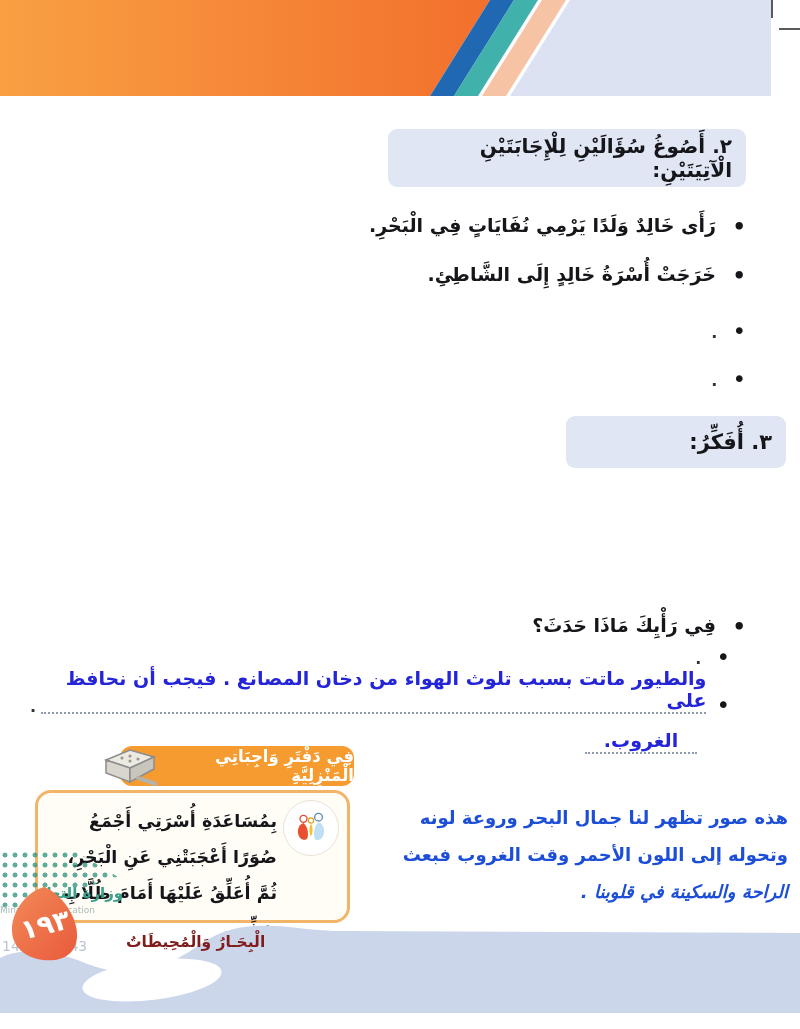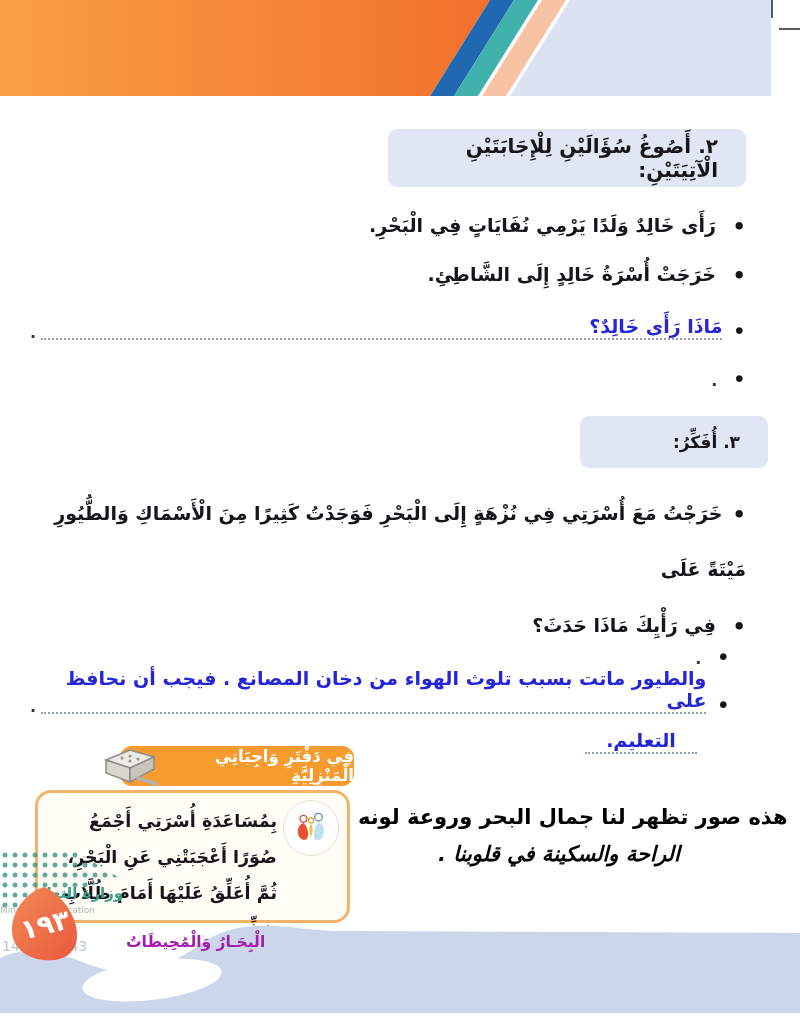--- a/index.html
+++ b/index.html
@@ -12,24 +12,24 @@
   .abs { position:absolute; }
 
   
   #header-band { left:0; top:10; width:771px; height:96px; }
   .crop-v { left:771px; top:0; width:2px; height:18px; background:#5a5a5a; }
   .crop-h { left:779px; top:28px; width:21px; height:2px; background:#5a5a5a; }
 
   
   .heading-box {
     background:#e0e6f3; border-radius:9px; display:flex; align-items:center;
-    padding:0 28px; color:#15151a; font-weight:bold;
+    padding:0 14px; color:#15151a; font-weight:bold;
   }
   #s2-heading { left:388px; top:129px; width:358px; height:58px; font-size:20px; }
-  #s3-heading { left:580px; top:416px; width:188px; height:52px; font-size:17px; }
+  #s3-heading { left:566px; top:416px; width:220px; height:52px; font-size:21px; }
 
   
   .bullet-row { left:30px; width:716px; text-align:right; color:#15151a; font-weight:bold; font-size:19px; }
   .bullet-row .dot { font-size:21px; margin-left:10px; vertical-align:middle; }
   .para { line-height:54px; }
 
   
   .answer-row { display:flex; align-items:flex-end; direction:rtl; }
   .answer-dot { font-size:23px; color:#15151a; margin-left:10px; line-height:1; transform:translateY(3px); }
   .answer-line {
@@ -52,35 +52,35 @@
     border:3px solid #f2b469; border-radius:16px; padding:10px 70px 8px 10px;
     color:#15151a; font-weight:bold; font-size:17.5px; line-height:36px; text-align:right;
   }
   #family-badge {
     left:283px; top:800px; width:56px; height:56px; background:#ffffff;
     border:1.5px solid #e9e2d4; border-radius:50%; display:flex;
     align-items:center; justify-content:center; z-index:3;
   }
 
   
-  #student-note { left:358px; top:799px; width:430px; color:#000000; font-weight:bold; font-size:21px; line-height:37px; text-align:left; }
+  #student-note { left:358px; top:799px; width:430px; color:#1d4ed8; font-weight:bold; font-size:18px; line-height:37px; text-align:right; }
   #student-note .l3 { padding-left:0; margin-left:80px;font-style:italic; }
 
   
   #wm-dots {
     left:0; top:850px; width:118px; height:64px; z-index:1;
     background-image:radial-gradient(circle, rgba(58,150,132,0.8) 2.2px, transparent 2.8px);
     background-size:10px 10px;
     clip-path:polygon(0 4%, 62% 0, 100% 42%, 50% 72%, 0 100%);
   }
   #wm-ar { left:28px; top:884px; color:#3aa08b; font-size:15px; font-weight:bold; z-index:1; }
   #wm-en { left:0px; top:905px; color:#a8bdb7; font-size:9px; z-index:1; direction:ltr; }
   #wm-years { left:2px; top:938px; color:#b9c4d6; font-size:14px; z-index:2; direction:ltr; }
   #footer-wave { left:0; top:918px; width:800px; height:95px; z-index:2; }
-  #footer-title { left:126px; top:933px; color:#a21caf; font-weight:bold; font-size:15.5px; z-index:3; }
+  #footer-title { left:126px; top:933px; color:#7f1d1d; font-weight:bold; font-size:15.5px; z-index:3; }
   #page-blob { left:6px; top:884px; width:78px; height:80px; z-index:4; }
   #page-num {
     left:6px; top:884px; width:78px; height:80px; z-index:5; color:#ffffff;
     font-size:27px; font-weight:bold; display:flex; align-items:center; justify-content:center;
     transform:rotate(-14deg);
   }
 </style>
 </head>
 <body>
 
@@ -112,59 +112,53 @@
     <span class="dot">•</span>
     <span>رَأَى خَالِدٌ وَلَدًا يَرْمِي نُفَايَاتٍ فِي الْبَحْرِ.</span>
   </div>
   <div class="abs bullet-row" style="top:263px;">
     <span class="dot">•</span>
     <span>خَرَجَتْ أُسْرَةُ خَالِدٍ إِلَى الشَّاطِئِ.</span>
   </div>
 
   <div class="abs answer-row" style="left:30px; top:304px; width:716px; height:36px;">
     <span class="answer-dot">•</span>
-    <div class="answer-line pad-mid">
-      <span class="inner">مَاذَا رَأَى خَالِدٌ؟</span>
-    </div>
     <span class="answer-end">.</span>
   </div>
   <div class="abs answer-row" style="left:30px; top:352px; width:716px; height:36px;">
     <span class="answer-dot">•</span>
     <span class="answer-end">.</span>
   </div>
 
   <div class="abs heading-box" id="s3-heading">
     <span>٣. أُفَكِّرُ:</span>
   </div>
 
   <div class="abs bullet-row para" style="top:486px;">
-    <div>
-      <span class="dot">•</span><span>خَرَجْتُ مَعَ أُسْرَتِي فِي نُزْهَةٍ إِلَى الْبَحْرِ فَوَجَدْتُ كَثِيرًا مِنَ الْأَسْمَاكِ وَالطُّيُورِ مَيْتَةً عَلَى</span>
-    </div>
   </div>
 
   <div class="abs bullet-row" style="top:614px;">
     <span class="dot">•</span>
     <span>فِي رَأْيِكَ مَاذَا حَدَثَ؟</span>
   </div>
 
   <div class="abs answer-row" style="left:30px; top:630px; width:700px; height:36px;">
     <span class="answer-dot">•</span>
     <span class="answer-end">.</span>
   </div>
   <div class="abs answer-row" style="left:30px; top:678px; width:700px; height:36px;">
     <span class="answer-dot">•</span>
     <div class="answer-line">
       <span>والطيور ماتت بسبب تلوث الهواء من دخان المصانع . فيجب أن نحافظ على</span>
     </div>
     <span class="answer-end">.</span>
   </div>
   <div class="abs" style="left:585px; top:720px; width:112px; height:34px;">
     <div class="answer-line" style="text-align:center; height:100%; display:flex; align-items:flex-end; justify-content:center;">
-      <span>التعليم.</span>
+      <span>الغروب.</span>
     </div>
   </div>
 
   <div class="abs" id="hw-tab">
     <span>فِي دَفْتَرِ وَاجِبَاتِي الْمَنْزِلِيَّةِ</span>
   </div>
   <div class="abs" id="hw-icon">
     <svg width="72" height="52" viewBox="0 0 72 52">
       <path d="M14,20 L38,10 L62,17 L38,28 Z" fill="#eceae3" stroke="#8d8d8d" stroke-width="1.5"></path>
       <path d="M14,20 L14,33 L38,42 L38,28 Z" fill="#d9d6cd" stroke="#8d8d8d" stroke-width="1.5"></path>
@@ -186,20 +180,21 @@
       <path d="M15,18 C8,20 6,30 11,36 C14,39 19,39 20,35 C21,30 20,22 15,18 Z" fill="#e8502f"></path>
       <circle cx="33" cy="11" r="4.6" fill="#ffffff" stroke="#5b89b4" stroke-width="1.6"></circle>
       <path d="M33,17 C40,19 42,30 37,36 C33,40 28,39 28,35 C27,29 28,21 33,17 Z" fill="#bfe0f2"></path>
       <circle cx="24" cy="15" r="3.1" fill="#ffffff" stroke="#d9a520" stroke-width="1.4"></circle>
       <path d="M24,19 C21.5,22 21.5,31 24,34 C26.5,31 26.5,22 24,19 Z" fill="#f2c233"></path>
     </svg>
   </div>
 
   <div class="abs" id="student-note">
     <div>هذه صور تظهر لنا جمال البحر وروعة لونه</div>
+    <div>وتحوله إلى اللون الأحمر وقت الغروب فبعث</div>
     <div class="l3">الراحة والسكينة في قلوبنا .</div>
   </div>
 
   <div class="abs" id="wm-dots"></div>
   <div class="abs" id="wm-ar">وزارة التعليم</div>
   <div class="abs" id="wm-en">Ministry of Education</div>
   <div class="abs" id="wm-years">1421 - 1443</div>
 
   <div class="abs" id="footer-wave">
     <svg width="800" height="95" viewBox="0 0 800 95">

